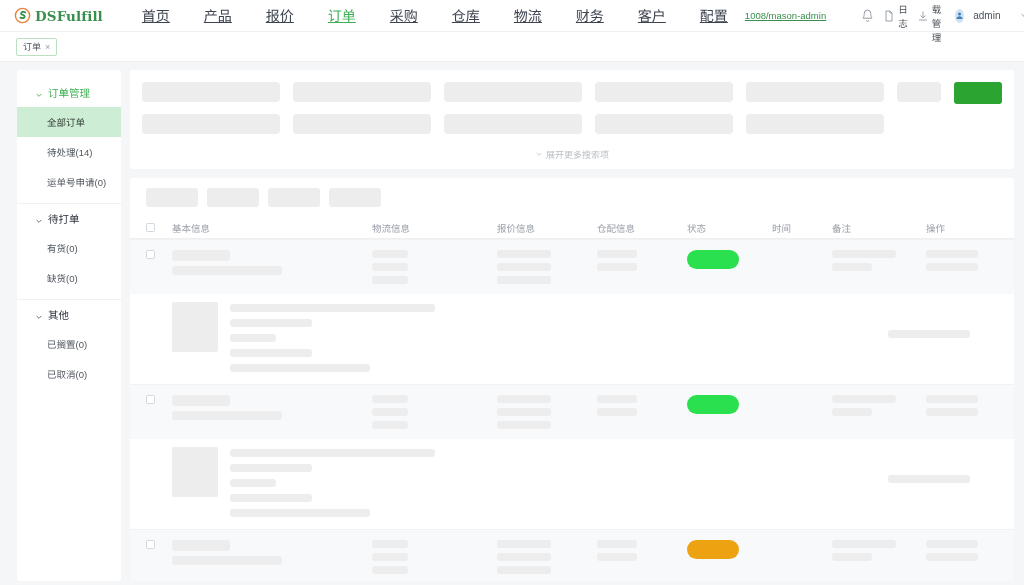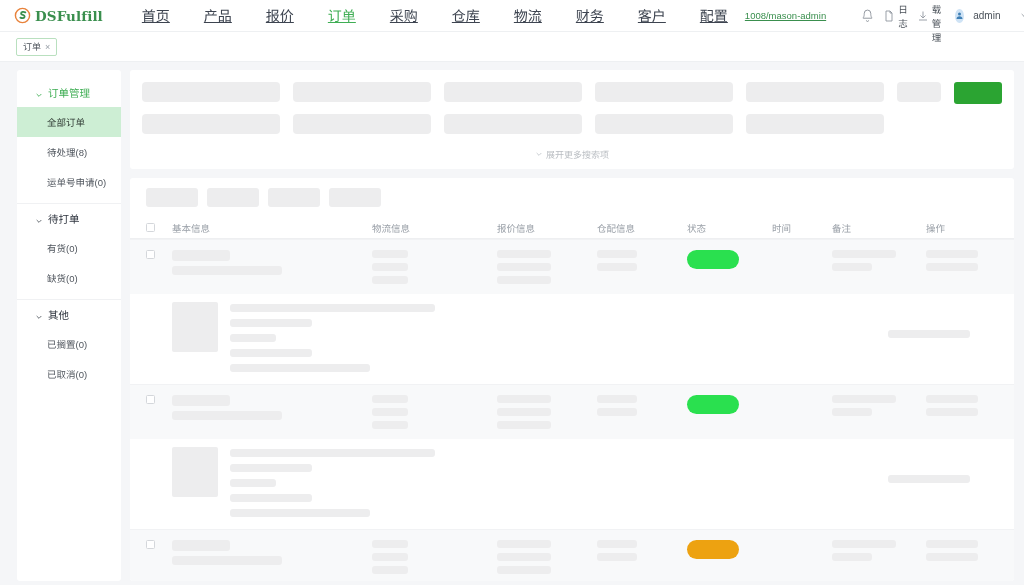--- a/index.html
+++ b/index.html
@@ -225,21 +225,21 @@
     <div class="side-group">
       <div class="group-head active">
         <span class="chev">
           <svg viewBox="0 0 24 24" width="8" height="8" fill="none" stroke="#3fae54" stroke-width="2.6">
               <path d="M5 9l7 7 7-7"></path>
             </svg>
         </span>
         <span>订单管理</span>
       </div>
       <div class="side-item selected">全部订单</div>
-      <div class="side-item">待处理(8)</div>
+      <div class="side-item">待处理(14)</div>
       <div class="side-item">运单号申请(0)</div>
     </div>
 
     <div class="side-group">
       <div class="group-head">
         <span class="chev">
           <svg viewBox="0 0 24 24" width="8" height="8" fill="none" stroke="#555b63" stroke-width="2.6">
               <path d="M5 9l7 7 7-7"></path>
             </svg>
         </span>

